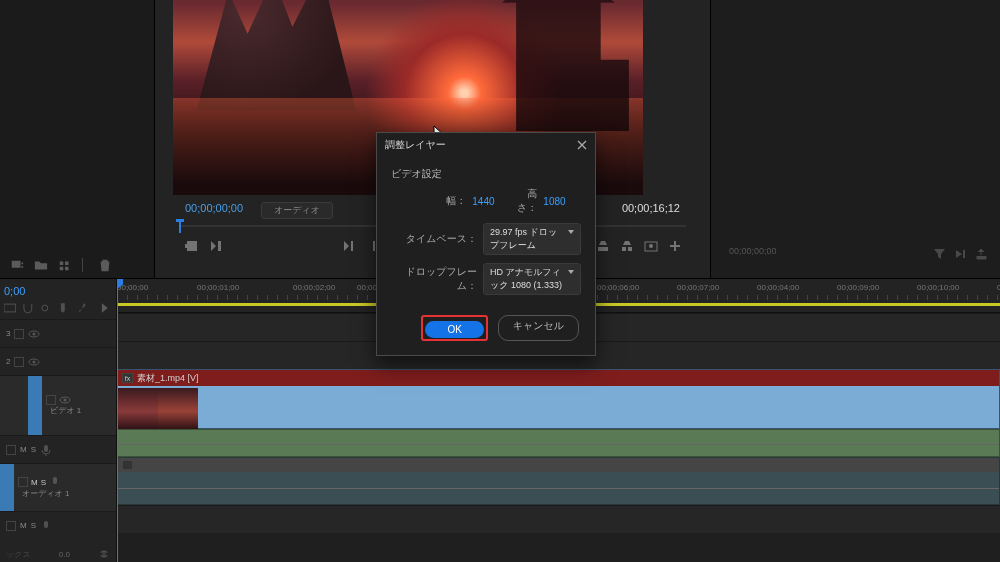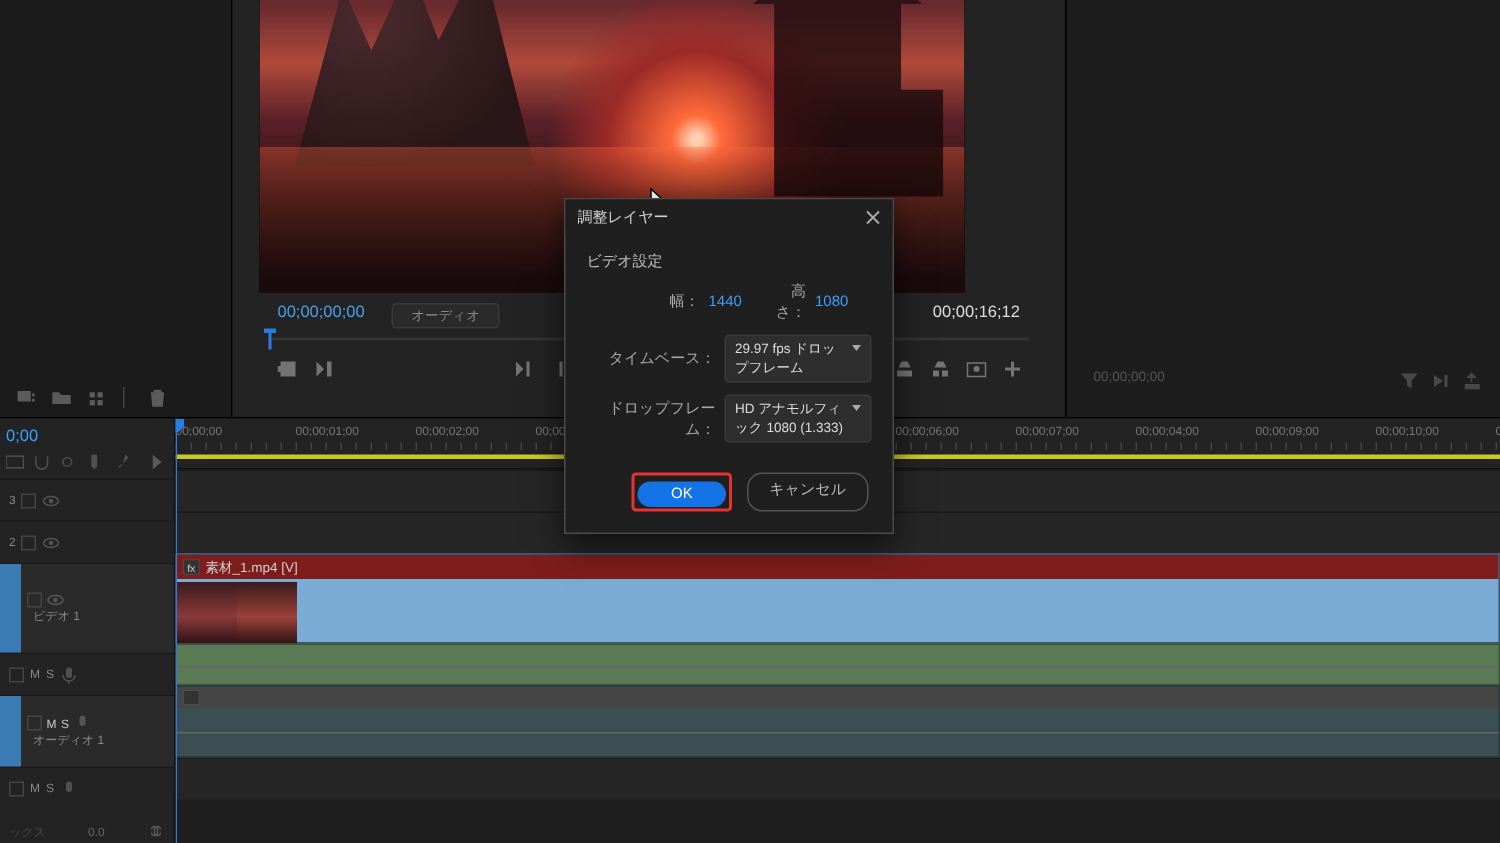--- a/index.html
+++ b/index.html
@@ -56,21 +56,21 @@
   
   .timeline { position:absolute; left:0; right:0; top:278px; bottom:0; background:#1f1f1f; display:flex; border-top:1px solid #000; }
   .tl-left { width:117px; background:#232323; border-right:1px solid #111; display:flex; flex-direction:column; position:relative; }
   .tl-time-top { font-size:11px; color:#3aa0ff; padding:6px 4px 2px; }
   .tl-tool-row { display:flex; gap:6px; padding:2px 4px 4px; align-items:center; }
   .tl-mini-icon { width:12px; height:12px; opacity:0.45; }
   .magnet-icon { width:14px; height:14px; opacity:0.55; }
   .track-headers { flex:1; display:flex; flex-direction:column; }
   .track-row-h { display:flex; align-items:center; border-top:1px solid #1a1a1a; }
   .track-row-h.video { height:28px; }
-  .track-row-h.video.tall { height:60px; background:#2a2a2a; }
+  .track-row-h.video.tall { height:60px; background:#2a2a2a;padding-left:28px; }
   .track-row-h.audio { height:28px; }
   .track-row-h.audio.tall { height:48px; background:#2a2a2a; }
   .track-ctrl { display:flex; align-items:center; gap:4px; font-size:8px; color:#888; padding-left:6px; width:100%; }
   .ctrl-box { width:10px; height:10px; border:1px solid #444; display:inline-block; }
   .eye-icon { width:12px; height:10px; opacity:0.5; }
   .v1-tab { width:14px; background:#3a7ab5; height:100%; }
   .lbl { font-size:8px; color:#888; margin-left:4px; }
   .tl-bottom { position:absolute; bottom:2px; left:0; right:0; padding:0 6px; font-size:8px; color:#666; display:flex; justify-content:space-between; align-items:center; }
   .link-icon { width:12px; height:12px; opacity:0.5; }
 
@@ -347,21 +347,21 @@
           <span class="tick" style="left: 70px;"></span>
           <span class="ruler-label" style="left: 80px;">00;00;01;00</span>
           <span class="tick" style="left: 80px;"></span>
           <span class="tick" style="left: 90px;"></span>
           <span class="tick" style="left: 100px;"></span>
           <span class="tick" style="left: 110px;"></span>
           <span class="tick" style="left: 120px;"></span>
           <span class="tick" style="left: 130px;"></span>
           <span class="tick" style="left: 140px;"></span>
           <span class="tick" style="left: 150px;"></span>
-          <span class="ruler-label" style="left: 160px;">00;00;02;00</span>
+          <span class="ruler-label" style="left: 176px;">00;00;02;00</span>
           <span class="tick" style="left: 160px;"></span>
           <span class="tick" style="left: 170px;"></span>
           <span class="tick" style="left: 180px;"></span>
           <span class="tick" style="left: 190px;"></span>
           <span class="tick" style="left: 200px;"></span>
           <span class="tick" style="left: 210px;"></span>
           <span class="tick" style="left: 220px;"></span>
           <span class="tick" style="left: 230px;"></span>
           <span class="ruler-label" style="left: 240px;">00;00;03;00</span>
           <span class="tick" style="left: 240px;"></span>

